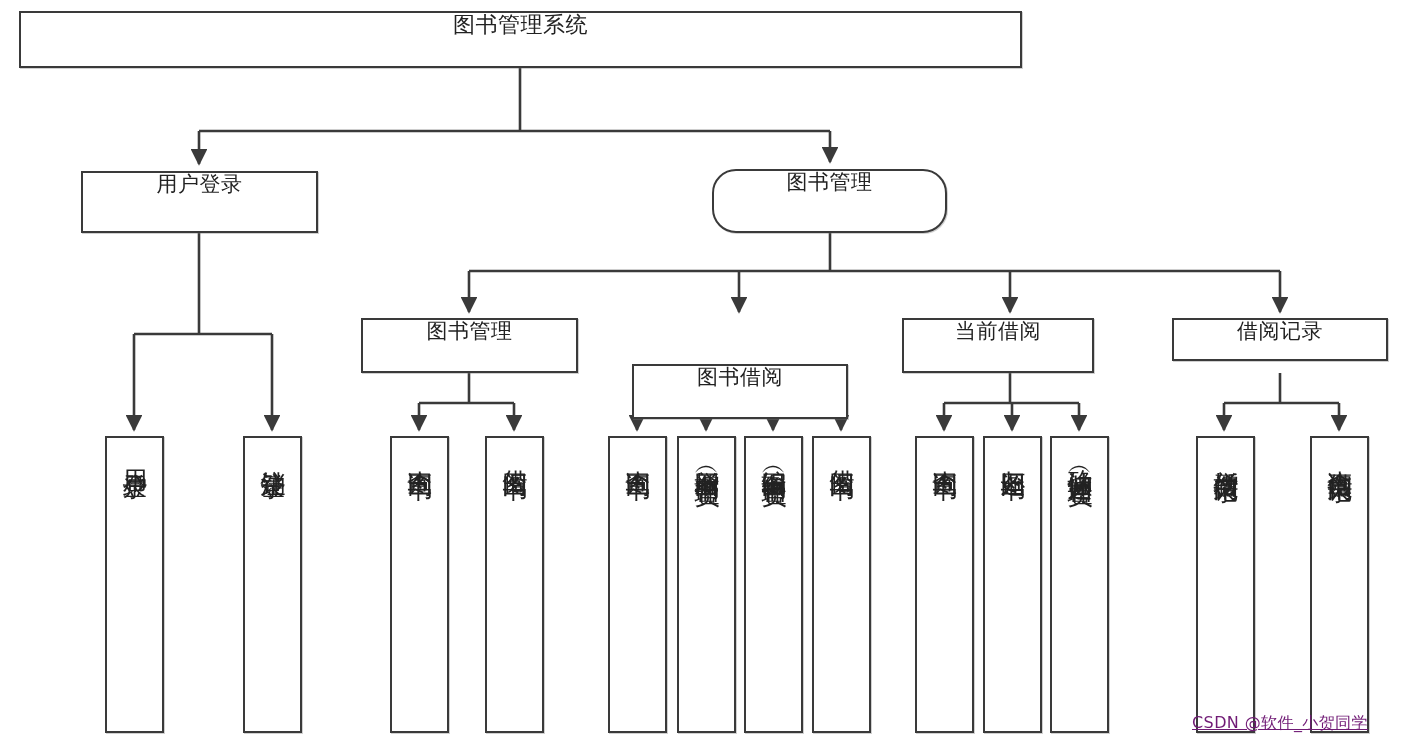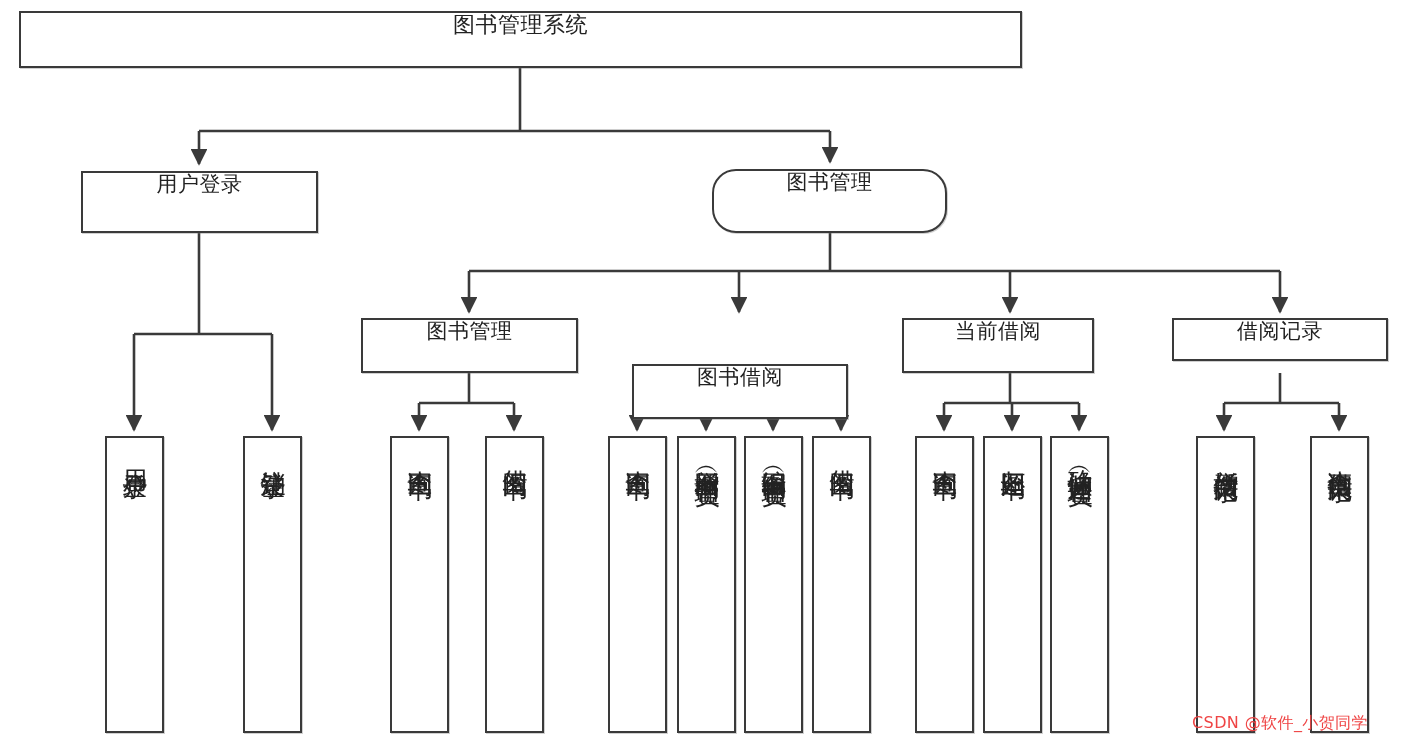--- a/index.html
+++ b/index.html
@@ -59,23 +59,24 @@
     white-space: nowrap;
   }
   .node.title .label {
     font-size: 22px;
   }
   .watermark {
     position: absolute;
     left: 1192px;
     top: 713px;
     font-size: 16px;
-    color: #ef4444;
+    color: #701a75;
     white-space: nowrap;
     letter-spacing: 0.4px;
+    text-decoration: underline;
   }
 </style>
 </head>
 <body>
 
 <div id="canvas">
 
   <svg id="wires" viewBox="0 0 1405 747">
     <defs>
       <marker id="arrow" viewBox="0 0 10 10" refX="9" refY="5" markerWidth="6.5" markerHeight="6.5" orient="auto-start-reverse">

